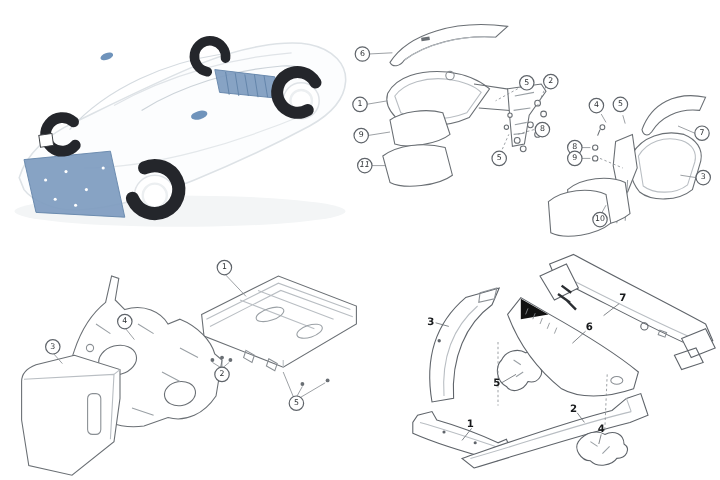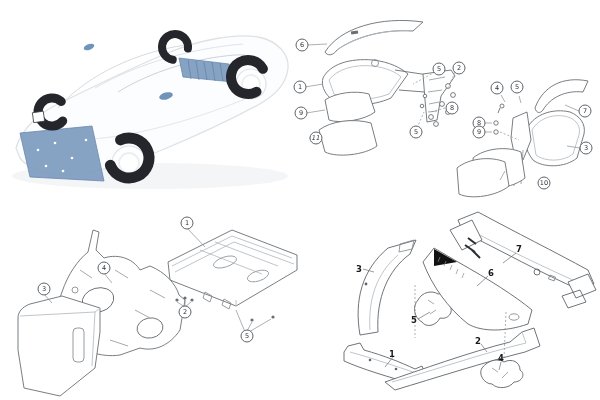--- a/index.html
+++ b/index.html
@@ -235,32 +235,32 @@
         <line x1="201" y1="162" x2="199" y2="170"></line>
         <line x1="188" y1="76" x2="177" y2="86"></line>
         <line x1="216" y1="53" x2="203" y2="63"></line>
       </g>
     </svg>
   </div>
 
 <div class="callout circled" style="left: 302px; top: 45px;">6</div>
     <div class="callout circled" style="left: 300px; top: 87px;">1</div>
     <div class="callout circled" style="left: 301px; top: 113px;">9</div>
-    <div class="callout circled" style="left: 316px; top: 138px; font-style: italic;">11</div>
+    <div class="callout circled" style="left: 304px; top: 138px; font-style: italic;">11</div>
     <div class="callout circled" style="left: 439px; top: 69px;">5</div>
     <div class="callout circled" style="left: 459px; top: 68px;">2</div>
     <div class="callout circled" style="left: 452px; top: 108px;">8</div>
     <div class="callout circled" style="left: 416px; top: 132px;">5</div>
     <div class="callout circled" style="left: 497px; top: 88px;">4</div>
     <div class="callout circled" style="left: 517px; top: 87px;">5</div>
     <div class="callout circled" style="left: 585px; top: 111px;">7</div>
     <div class="callout circled" style="left: 586px; top: 148px;">3</div>
     <div class="callout circled" style="left: 479px; top: 123px;">8</div>
     <div class="callout circled" style="left: 479px; top: 132px;">9</div>
-    <div class="callout circled" style="left: 500px; top: 183px; margin-left: 44px;">10</div>
+    <div class="callout circled" style="left: 500px; top: 183px;">10</div>
     <div class="callout circled" style="left: 187px; top: 223px;">1</div>
     <div class="callout circled" style="left: 104px; top: 268px;">4</div>
     <div class="callout circled" style="left: 44px; top: 289px;">3</div>
     <div class="callout circled" style="left: 185px; top: 312px;">2</div>
     <div class="callout circled" style="left: 247px; top: 336px;">5</div>
     <div class="callout plain" style="left: 359px; top: 269px;">3</div>
     <div class="callout plain" style="left: 519px; top: 249px;">7</div>
     <div class="callout plain" style="left: 491px; top: 273px;">6</div>
     <div class="callout plain" style="left: 414px; top: 320px;">5</div>
     <div class="callout plain" style="left: 392px; top: 354px;">1</div>

